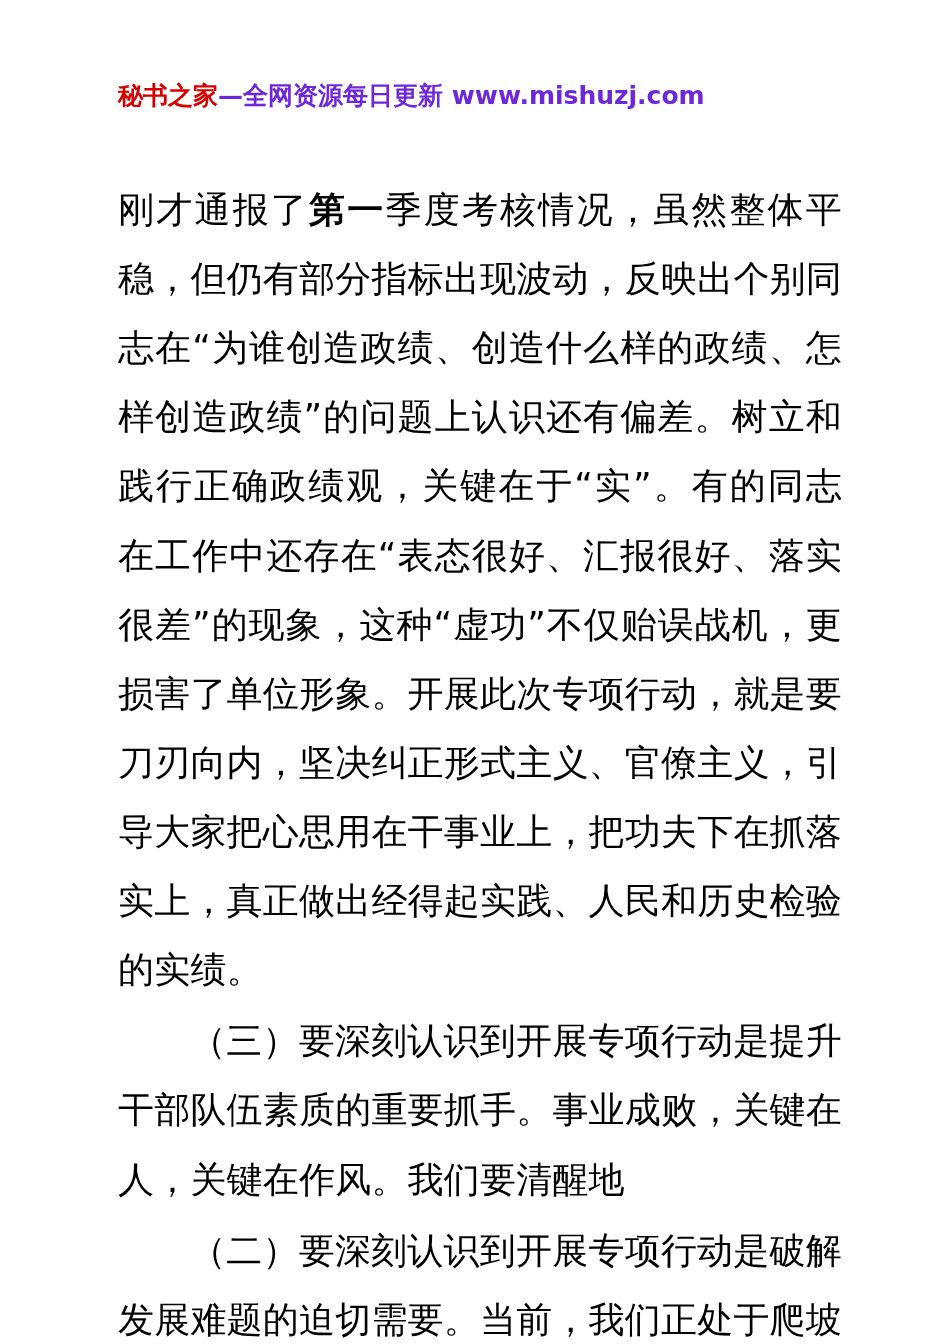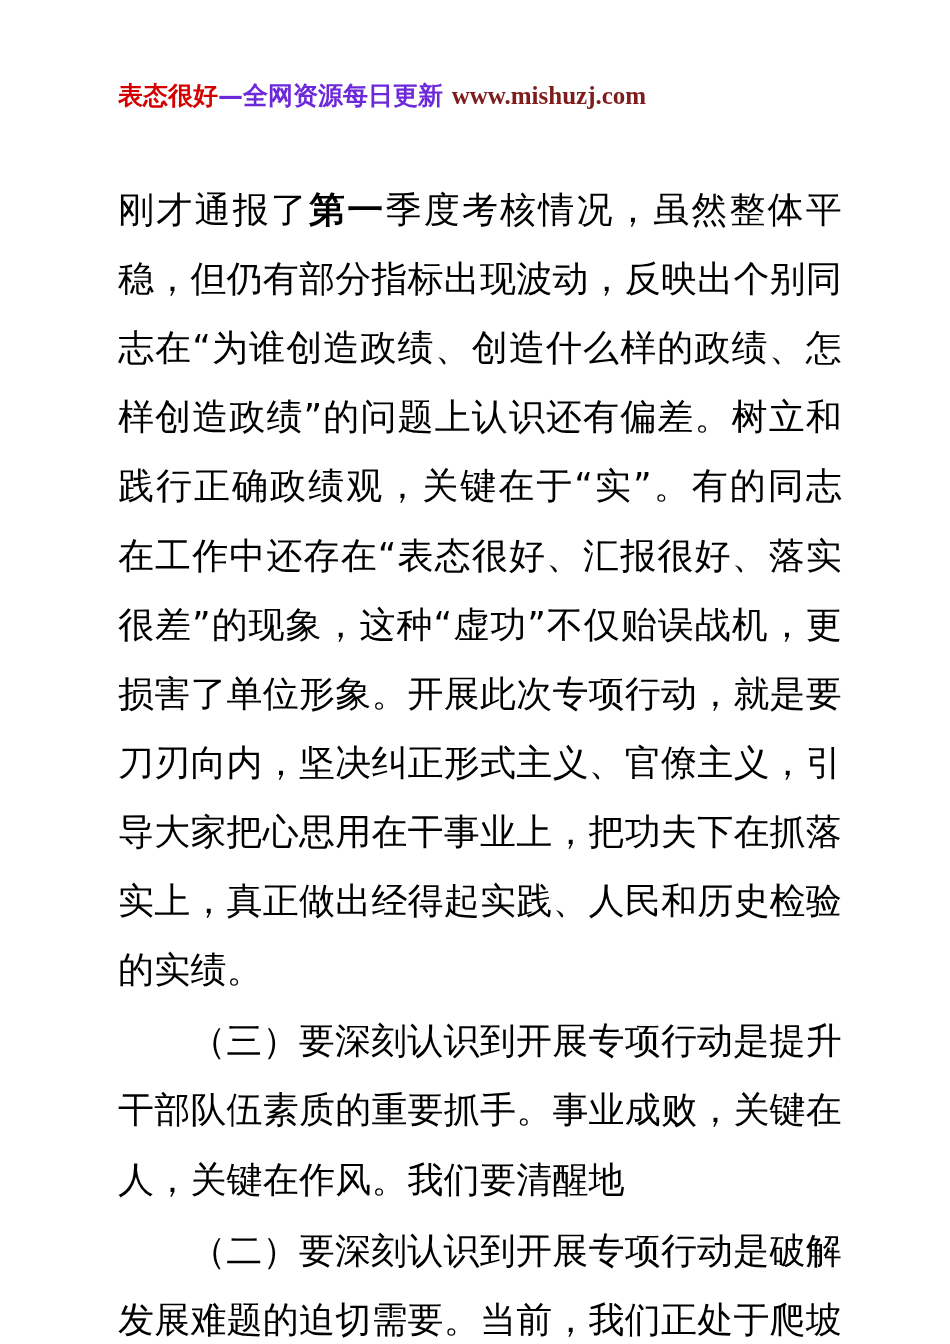--- a/index.html
+++ b/index.html
@@ -29,22 +29,21 @@
     margin-bottom: 62px;
     white-space: nowrap;
   }
   .header .brand {
     color: #d40000;
   }
   .header .tagline {
     color: #6d28d9;
   }
   .header .url {
-    color: #7f1d1d;
-    font-family: Liberation Serif, serif;
+    color: #6d28d9;
   }
   .body-text {
     font-size: 36px;
     line-height: 1.92;
     text-align: justify;
     text-justify: inter-ideograph;
     letter-spacing: 0.2px;
   }
   .para {
     margin: 0 0 0 0;
@@ -58,21 +57,21 @@
   .bold {
     font-weight: bold;
   }
 </style>
 </head>
 <body>
 
 <div class="page">
 
   <div class="header">
-    <span class="brand">表态很好</span><span class="tagline">—全网资源每日更新 </span><span class="url">www.mishuzj.com</span>
+    <span class="brand">秘书之家</span><span class="tagline">—全网资源每日更新 </span><span class="url">www.mishuzj.com</span>
   </div>
 
   <div class="body-text">
     <p class="para"><span>刚才通报了</span><span class="bold">第一</span><span>季度考核情况，虽然整体平稳，但仍有部分指标出现波动，反映出个别同志在“为谁创造政绩、创造什么样的政绩、怎样创造政绩”的问题上认识还有偏差。树立和践行正确政绩观，关键在于“实”。有的同志在工作中还存在“表态很好、汇报很好、落实很差”的现象，这种“虚功”不仅贻误战机，更损害了单位形象。开展此次专项行动，就是要刀刃向内，坚决纠正形式主义、官僚主义，引导大家把心思用在干事业上，把功夫下在抓落实上，真正做出经得起实践、人民和历史检验的实绩。</span></p>
     <p class="para indent"><span>（三）要深刻认识到开展专项行动是提升干部队伍素质的重要抓手。事业成败，关键在人，关键在作风。我们要清醒地</span></p>
     <p class="para indent"><span>（二）要深刻认识到开展专项行动是破解发展难题的迫切需要。当前，我们正处于爬坡过坎的关键期，既有发展的机遇，也面临严峻挑战。比如在推进重点项目过程中，我们面临着审批流程不优、要素保障不足等硬骨头，这背后往往折射出作风上的“软肋”。有的同志存在“松口气、歇歇脚”的思想，调研走访走过场，公务接待流程不精简、效率不高，这些问题如果不解决，发展的步伐就快不起来。只有通过专项行动，大力弘扬“谋实事、务实干、创实绩”的优良作风，才能提振精神、锤炼作风，以作风之变引领发展之变。</span></p>
   </div>
 
 </div>
 

